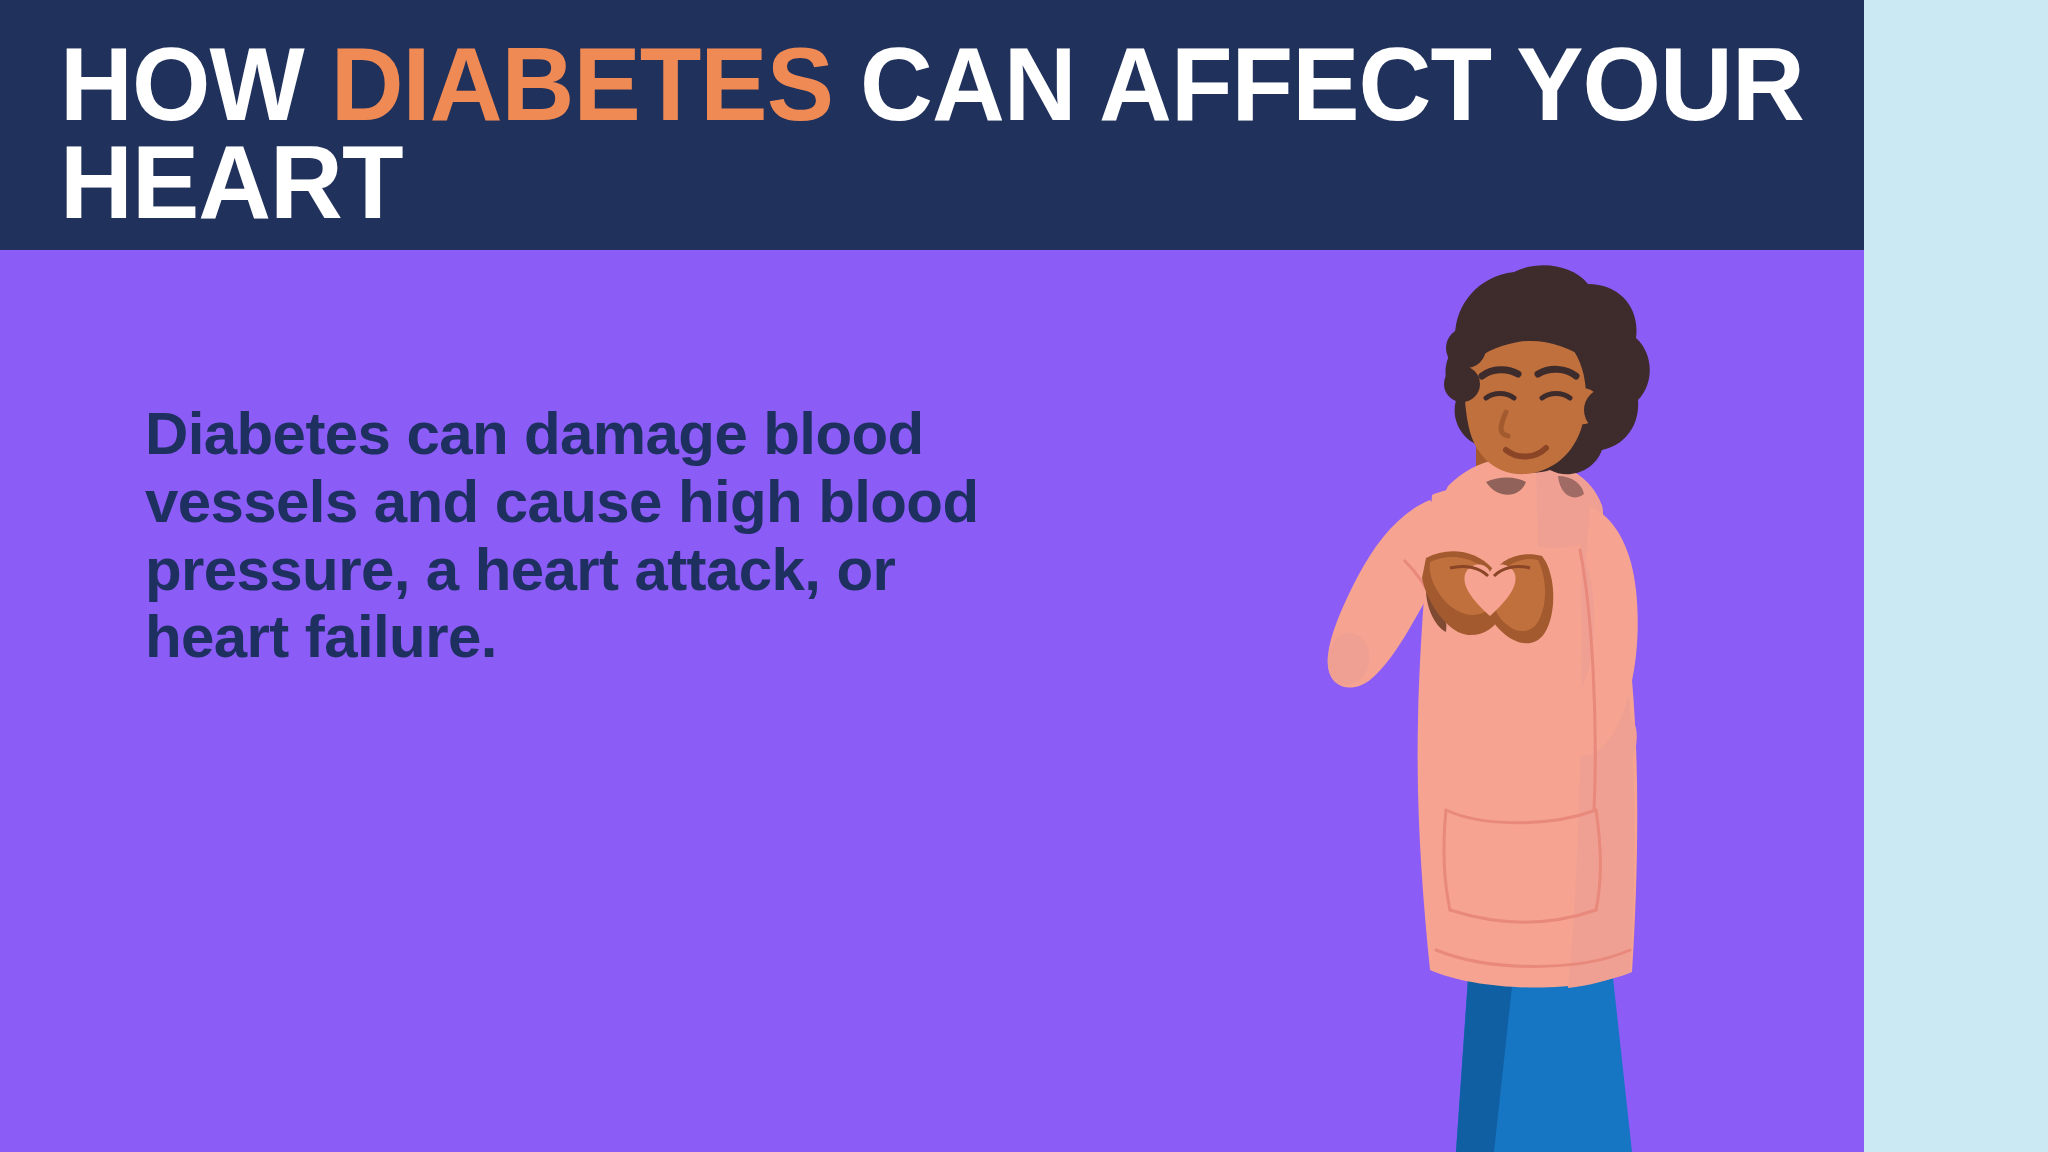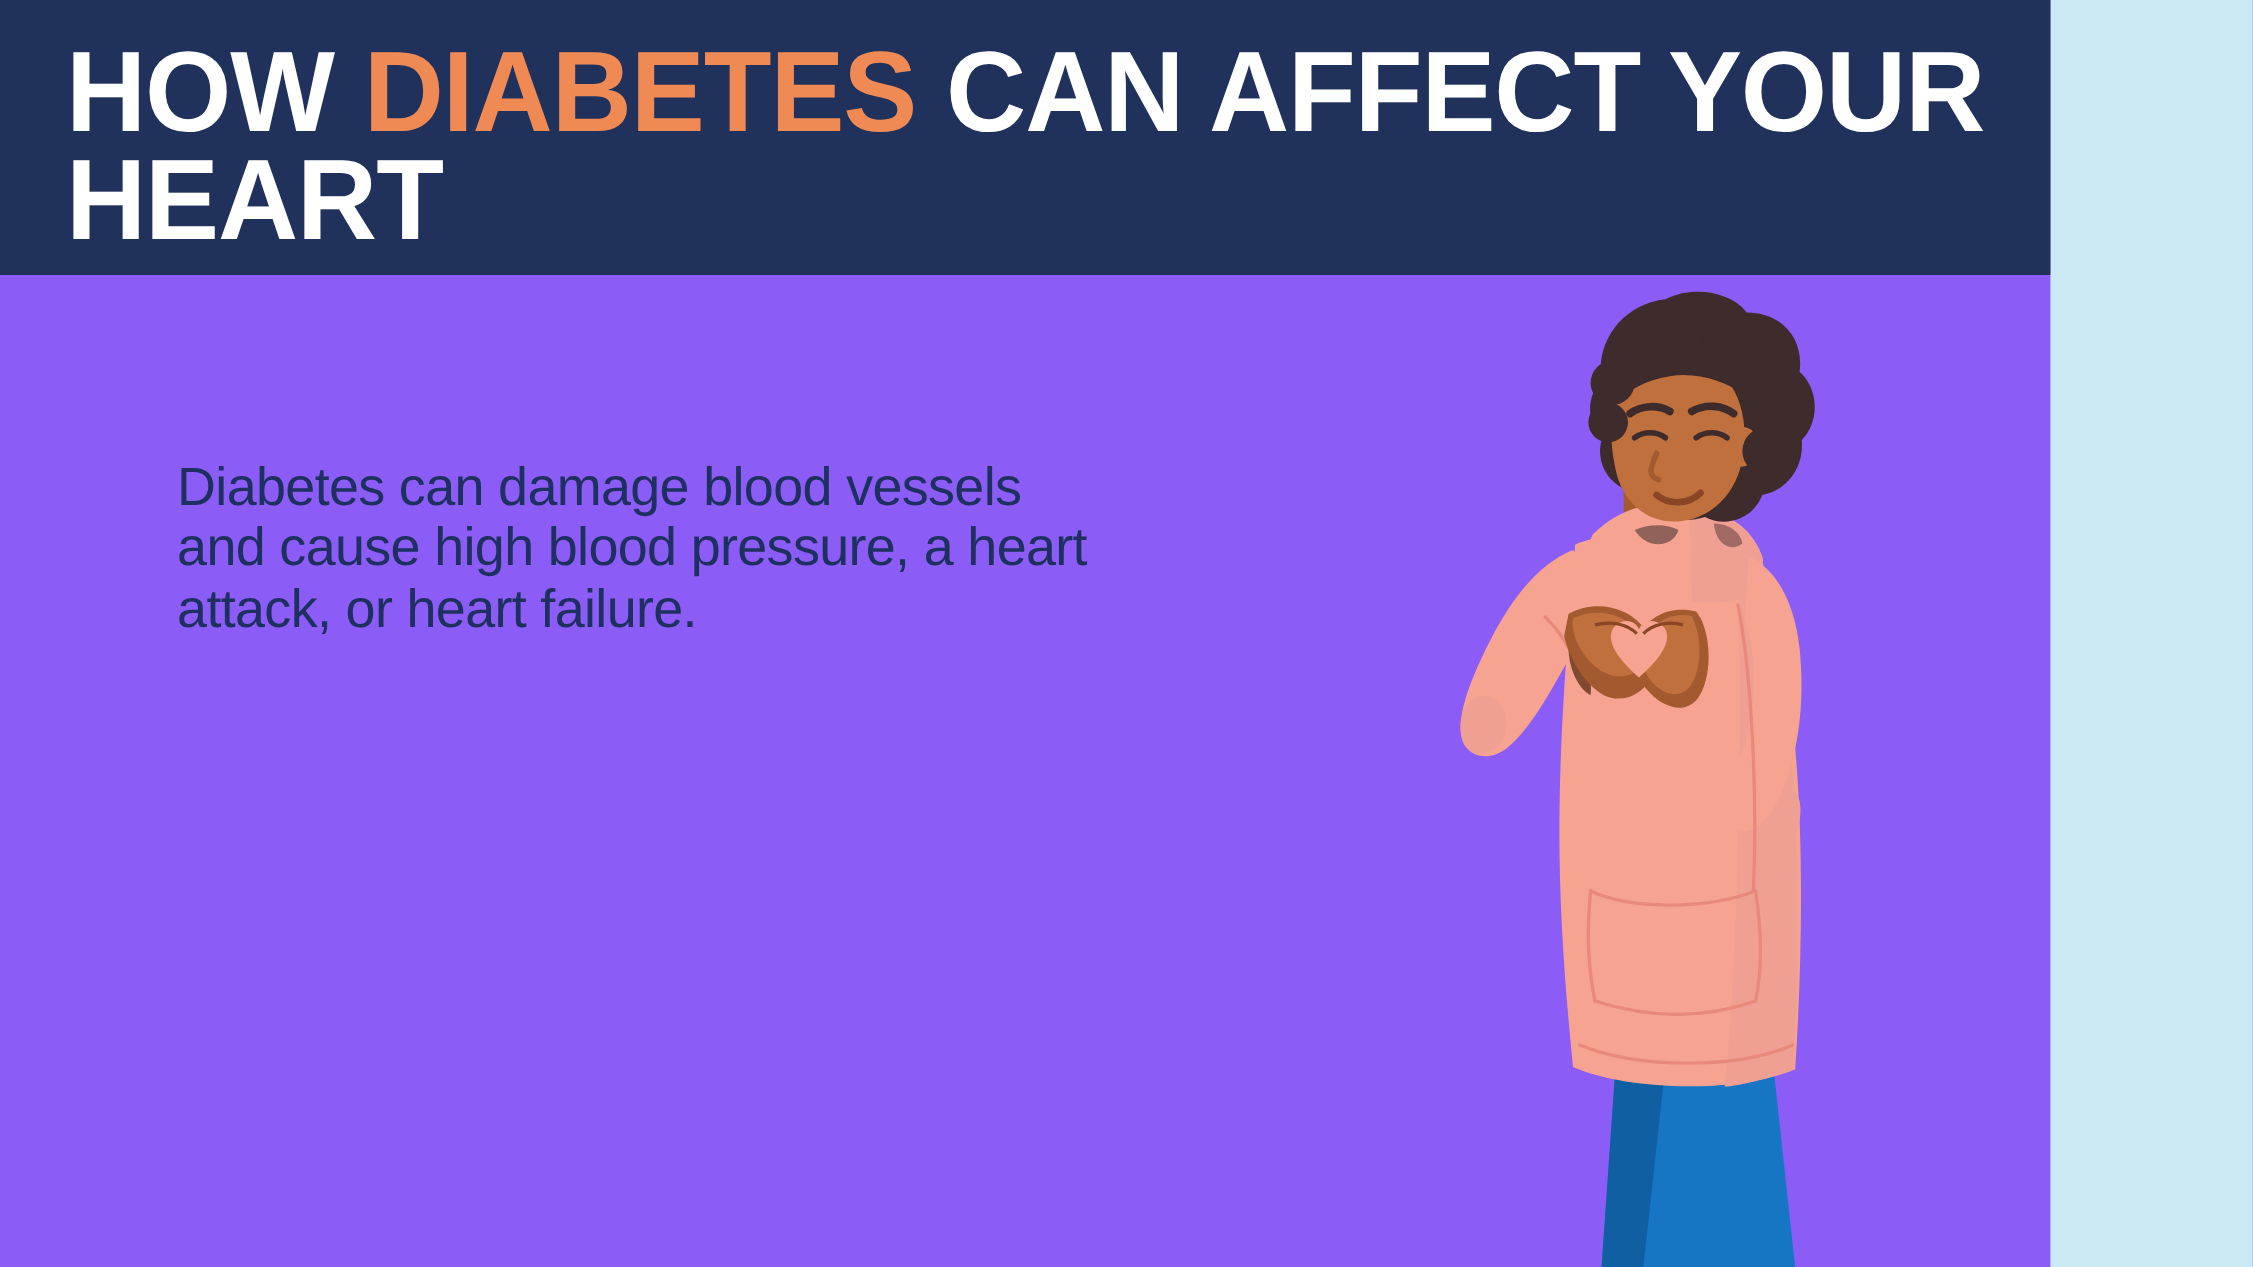--- a/index.html
+++ b/index.html
@@ -50,24 +50,24 @@
     white-space: pre-wrap;
   }
   .hl-accent { color: #f08a55; }
 
   
   #body-copy {
     position: absolute;
     left: 145px;
     top: 400px;
     width: 840px;
-    margin: 16px;
+    margin: 0;
     font-family: "Liberation Sans", sans-serif;
-    font-weight: normal;
-    font-size: 49px;
+    font-weight: bold;
+    font-size: 60px;
     line-height: 1.13;
     color: #1e3060;
     letter-spacing: -0.6px;
     white-space: pre-line;
   }
 
   
   #illustration {
     position: absolute;
     left: 1280px;

